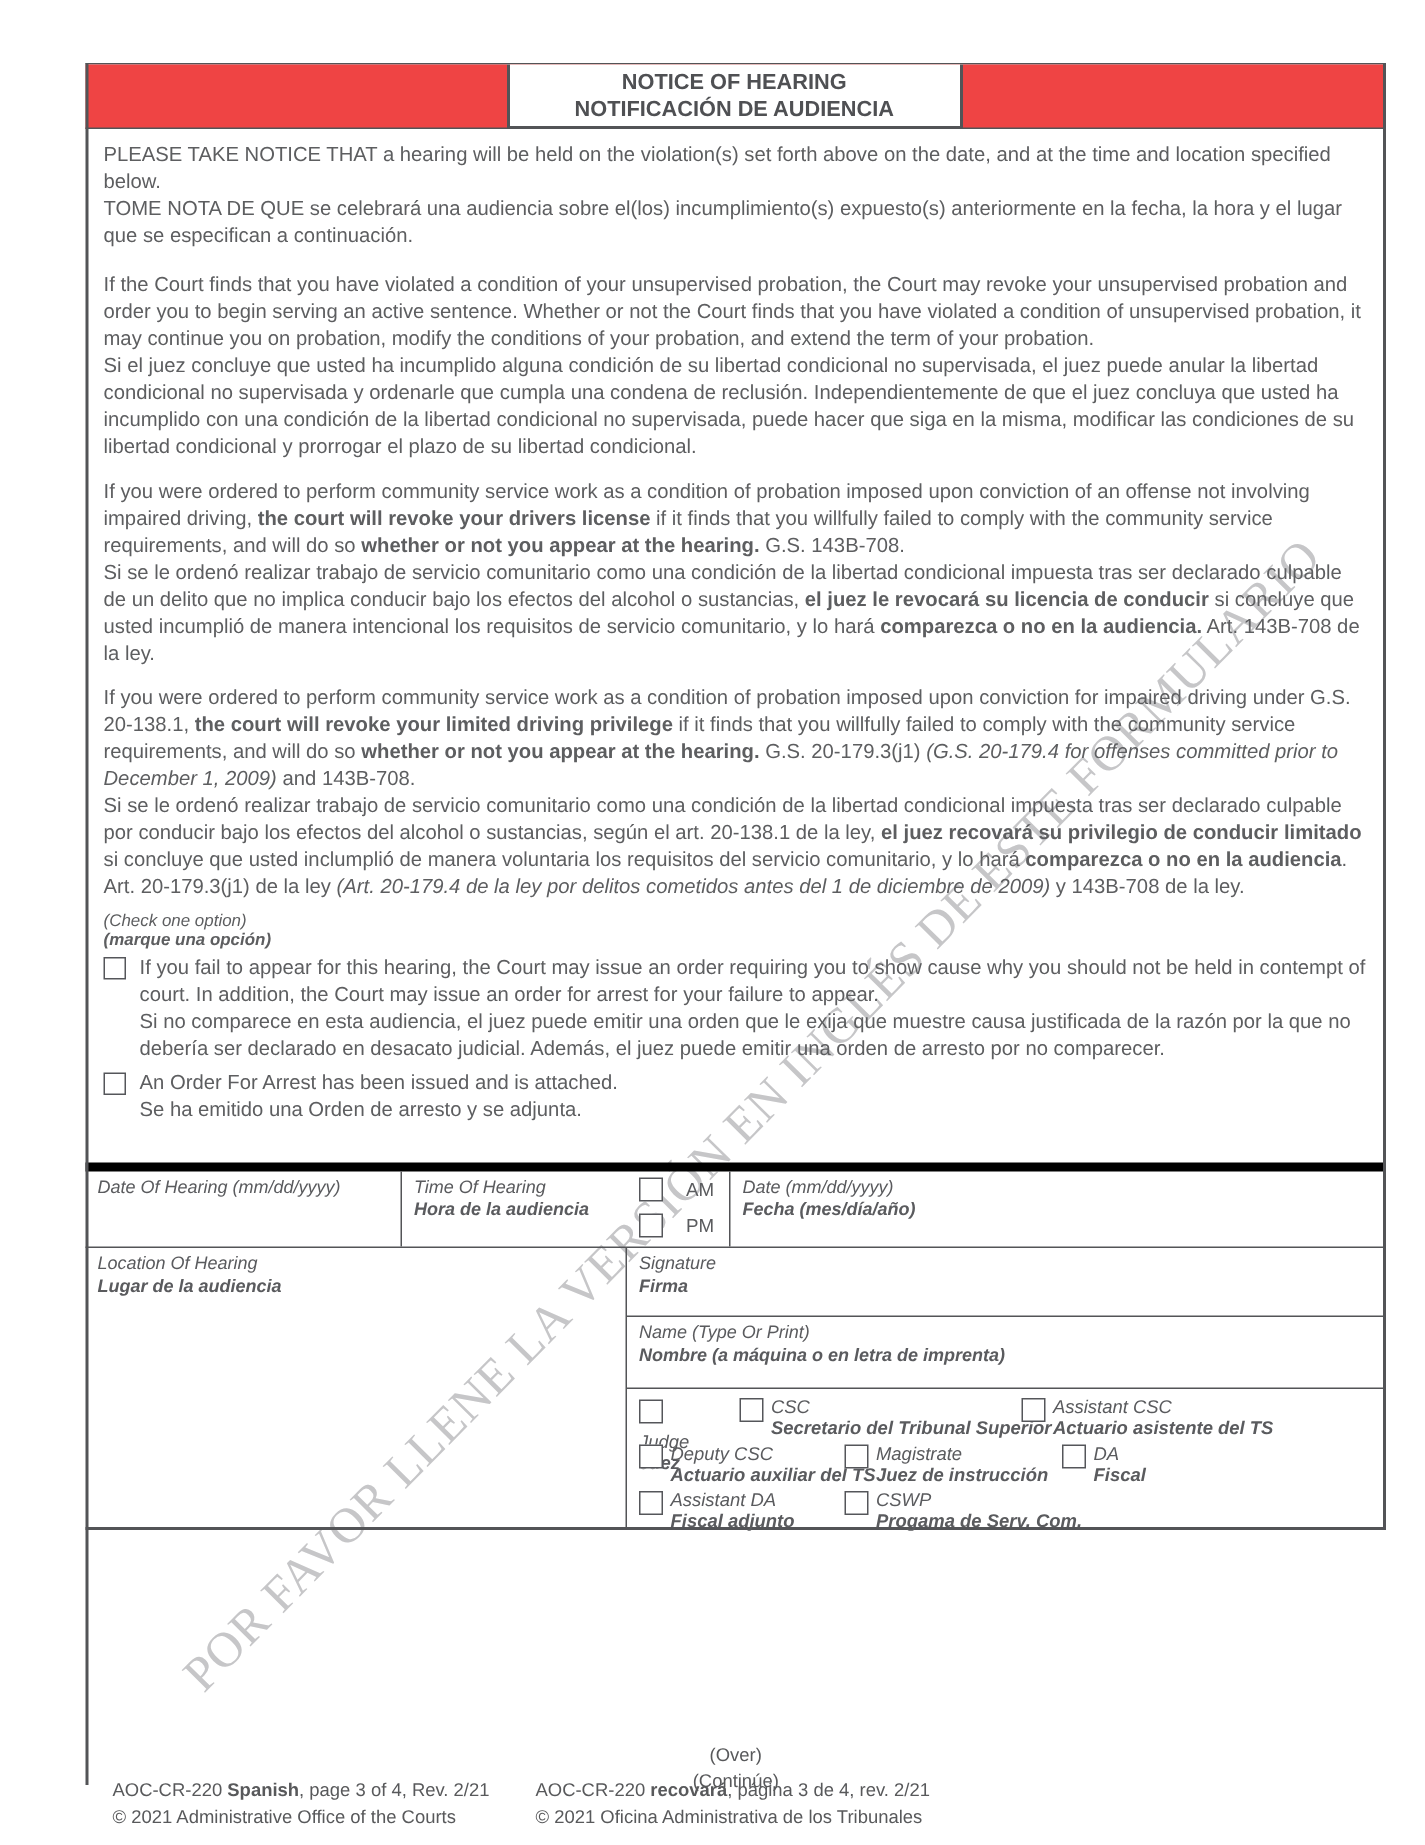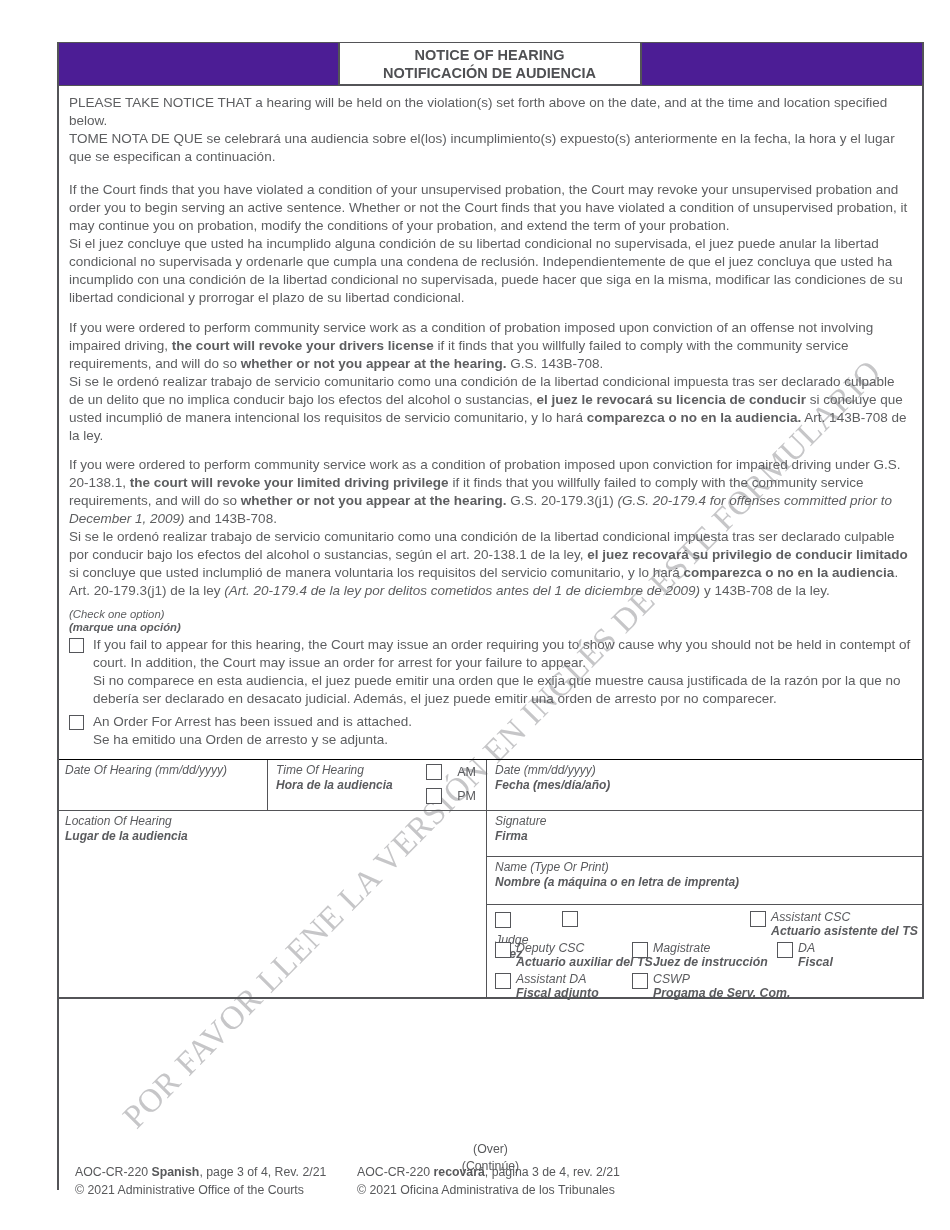--- a/index.html
+++ b/index.html
@@ -7,45 +7,45 @@
         font-family:"Liberation Sans",sans-serif;color:#595a5c;}
   
   .watermark{position:absolute;left:-27px;top:731px;width:1048px;text-align:center;
 
              transform:rotate(-45.4deg);font-family:"Liberation Serif",serif;
              font-size:33px;letter-spacing:0.5px;color:#c6c6c8;white-space:nowrap;z-index:0;}
   
   .form{position:absolute;left:57px;top:42px;width:867px;z-index:1;}
   .form-leftline{position:absolute;left:0;top:0;width:2px;height:1148px;background:#535457;}
   .formtop{border-top:1px solid #535457;border-right:2px solid #535457;box-sizing:border-box;}
-  .bar{height:43px;background:#4c1d95;border-bottom:1px solid #535457;box-sizing:border-box;}
+  .bar{height:43px;background:#ef4444;border-bottom:1px solid #535457;box-sizing:border-box;}
   .titlebox{width:304px;height:43px;margin:0 auto;background:#fff;box-sizing:border-box;
             border-left:2px solid #535457;border-right:2px solid #535457;border-bottom:2px solid #535457;
             text-align:center;font-weight:bold;font-size:14.5px;line-height:18px;color:#4f5053;
             padding-top:3px;}
   
   .content{padding:8px 11px 5px 12px;font-size:13.5px;line-height:18px;color:#5d5e60;}
   .para{margin:0;}
   .mb15{margin-bottom:15px}.mb12{margin-bottom:12px}.mb11{margin-bottom:11px}.mb8{margin-bottom:8px}
   .b{font-weight:bold}.i{font-style:italic}.bi{font-weight:bold;font-style:italic}
   .checklabel{font-size:11.3px;line-height:12.5px;margin:0 0 3px 0;color:#5d5e60;}
   .opt{display:flex;gap:9px;margin-bottom:5px;}
   .cb{width:13px;height:13px;border:1.5px solid #55565a;background:#fff;display:inline-block;
       flex:none;box-sizing:content-box;}
   .opt .cb{margin-top:2px;}
   .opt .para{flex:1;}
   
-  .gtable{box-sizing:border-box;border-top:1px solid #000000;border-bottom:2px solid #535457;}
+  .gtable{box-sizing:border-box;border-top:6px solid #000000;border-bottom:2px solid #535457;margin-top:16px;}
   .trow1{display:flex;height:50px;border-bottom:1px solid #535457;}
   .trow2{display:flex;height:186px;}
   .cell{box-sizing:border-box;padding:3px 6px 2px 8px;position:relative;}
   .c-dateh{width:211px;border-right:1px solid #535457;}
   .c-timeh{width:219px;border-right:1px solid #535457;}
   .c-date{flex:1;}
-  .c-loc{width:430px;border-right:1px solid #535457;}
+  .c-loc{width:361px;border-right:1px solid #535457;}
   .rightcol{flex:1;display:flex;flex-direction:column;}
   .c-sig{height:46px;border-bottom:1px solid #535457;}
   .c-name{height:48px;border-bottom:1px solid #535457;}
   .c-roles{flex:1;}
   .lbl{font-size:12px;line-height:14.5px;color:#5a5b5e;}
   .ampm{position:absolute;display:flex;align-items:center;gap:15px;font-size:12.5px;color:#5a5b5e;padding-left:10px;}
   .ampm .cb{width:14px;height:14px;}
   .am{top:4px;right:10px;}
   .pm{top:28px;right:10px;}
   .role{position:absolute;display:flex;gap:5px;font-size:12.3px;line-height:14px;color:#5a5b5e;}
@@ -148,20 +148,21 @@
                 <div class="bi">Nombre (a máquina o en letra de imprenta)</div>
               </div>
             </div>
             <div class="cell c-roles">
               <div class="role" style="top:6px;left:8px;flex-direction:column;">
                 <span class="cb"></span>
                 <div><span class="i">Judge</span><br><span class="bi">Juez</span></div>
               </div>
               <div class="role" style="top:5px;left:75px;">
                 <span class="cb"></span>
+                <div><span class="i">CSC</span><br><span class="bi">Secretario del Tribunal Superior</span></div>
               </div>
               <div class="role" style="top:5px;left:263px;">
                 <span class="cb"></span>
                 <div><span class="i">Assistant CSC</span><br><span class="bi">Actuario asistente del TS</span></div>
               </div>
               <div class="role" style="top:36px;left:8px;">
                 <span class="cb"></span>
                 <div><span class="i">Deputy CSC</span><br><span class="bi">Actuario auxiliar del TS</span></div>
               </div>
               <div class="role" style="top:36px;left:145px;">

